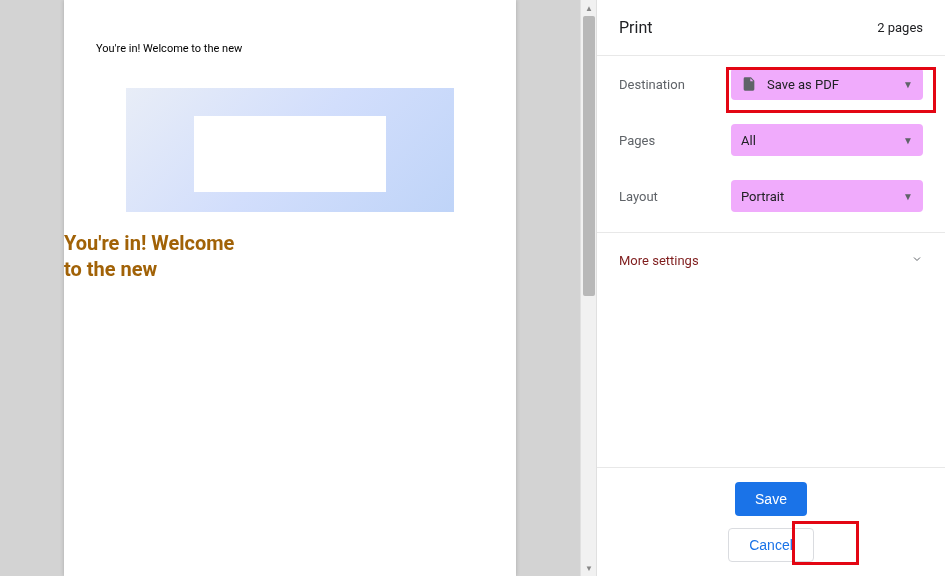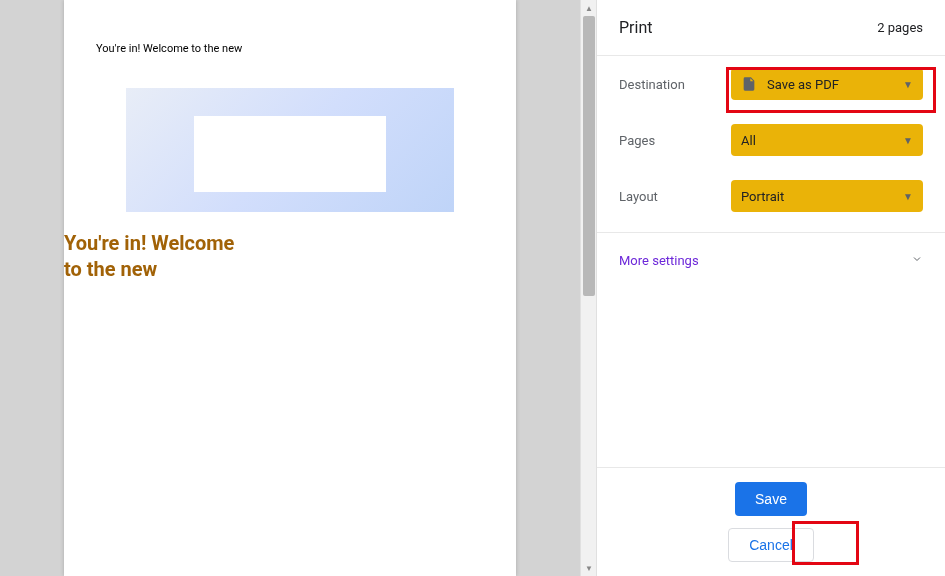--- a/index.html
+++ b/index.html
@@ -129,21 +129,21 @@
       padding: 12px 22px;
     }
     .option-label {
       width: 112px;
       font-size: 13px;
       color: #5f6368;
     }
     .option-select {
       flex: 1;
       height: 32px;
-      background: #eab308;
+      background: #f0abfc;
       border: none;
       border-radius: 4px;
       display: flex;
       align-items: center;
       padding: 0 10px;
       font-size: 13px;
       color: #202124;
       cursor: pointer;
       position: relative;
     }
@@ -162,21 +162,21 @@
       display: flex;
       justify-content: space-between;
       align-items: center;
       padding: 20px 22px;
       cursor: pointer;
       border-top: 1px solid #e8e8e8;
       margin-top: 8px;
     }
     .more-settings-label {
       font-size: 13px;
-      color: #6d28d9;
+      color: #7f1d1d;
     }
     .more-settings-caret {
       font-size: 12px;
       color: #5f6368;
     }
 
     .highlight-destination {
       position: absolute;
       border: 3px solid #e30613;
       pointer-events: none;

